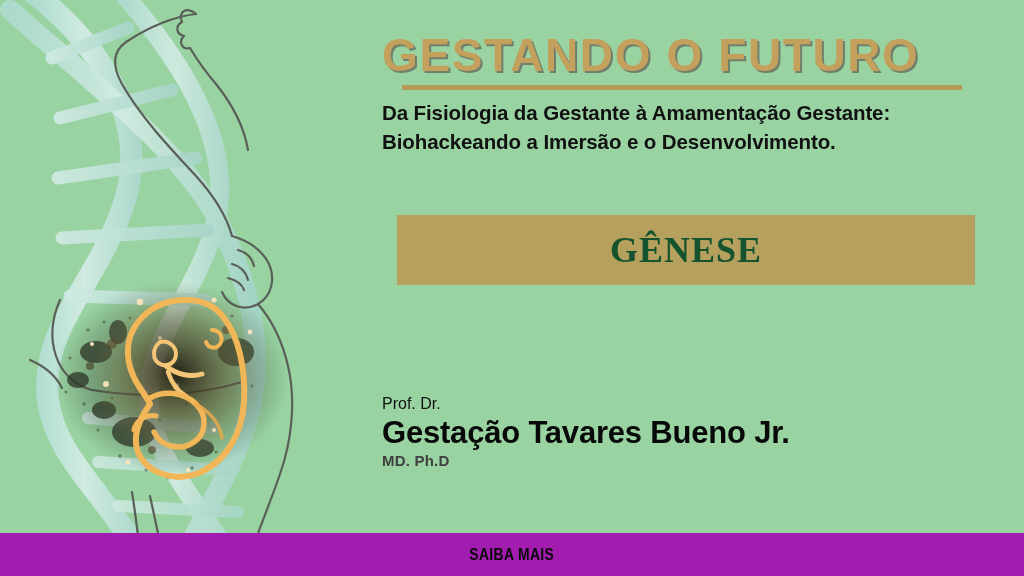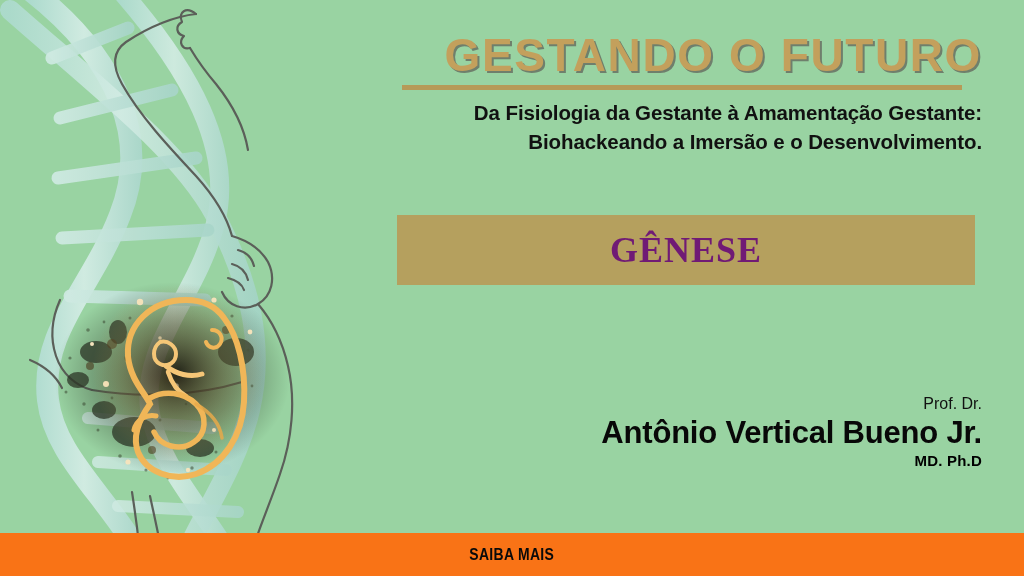--- a/index.html
+++ b/index.html
@@ -25,21 +25,21 @@
   }
   #artwork svg { display: block; }
 
   
   #content {
     position: absolute;
     left: 382px;
     top: 0;
     width: 600px;
     height: 533px;
-    text-align: right;
+    text-align: left;
   }
 
   .title {
     position: absolute;
     left: 0; top: 29px;
     width: 600px;
     font-size: 46px;
     font-weight: bold;
     letter-spacing: 1.6px;
     line-height: 52px;
@@ -75,21 +75,21 @@
     height: 70px;
     background: #b5a05e;
     display: flex;
     align-items: center;
     justify-content: center;
   }
   .banner-text {
     font-family: "Liberation Serif", serif;
     font-size: 36px;
     font-weight: bold;
-    color: #701a75;
+    color: #14532d;
     letter-spacing: 1px;
   }
 
   .tagline {
     position: absolute;
     left: 0; top: 306px;
     width: 600px;
     font-size: 22px;
     font-weight: bold;
     font-style: italic;
@@ -111,33 +111,33 @@
   .speaker-name {
     font-size: 31px;
     font-weight: bold;
     color: #080808;
     line-height: 37px;
     letter-spacing: -0.2px;
   }
   .speaker-post {
     font-size: 15px;
     font-weight: bold;
-    color: #000000;
+    color: #404040;
     line-height: 19px;
     letter-spacing: 0.2px;
   }
 
   
   #cta-bar {
     position: absolute;
     left: 0;
     top: 533px;
     width: 1024px;
     height: 43px;
-    background: #f97316;
+    background: #a21caf;
     display: flex;
     align-items: center;
     justify-content: center;
   }
   .cta-text {
     font-size: 17px;
     font-weight: bold;
     color: #0a0a0a;
     letter-spacing: 0.4px;
     transform: scaleX(0.82);
@@ -310,21 +310,21 @@
       <div>Biohackeando a Imersão e o Desenvolvimento.</div>
     </div>
 
     <div class="banner">
       <span class="banner-text">GÊNESE</span>
     </div>
 
 
     <div class="speaker-block">
       <div class="speaker-pre">Prof. Dr.</div>
-      <div class="speaker-name">Antônio Vertical Bueno Jr.</div>
+      <div class="speaker-name">Gestação Tavares Bueno Jr.</div>
       <div class="speaker-post">MD. Ph.D</div>
     </div>
 
   </div>
 
   <div id="cta-bar">
     <span class="cta-text">SAIBA MAIS</span>
   </div>
 
 </div>

